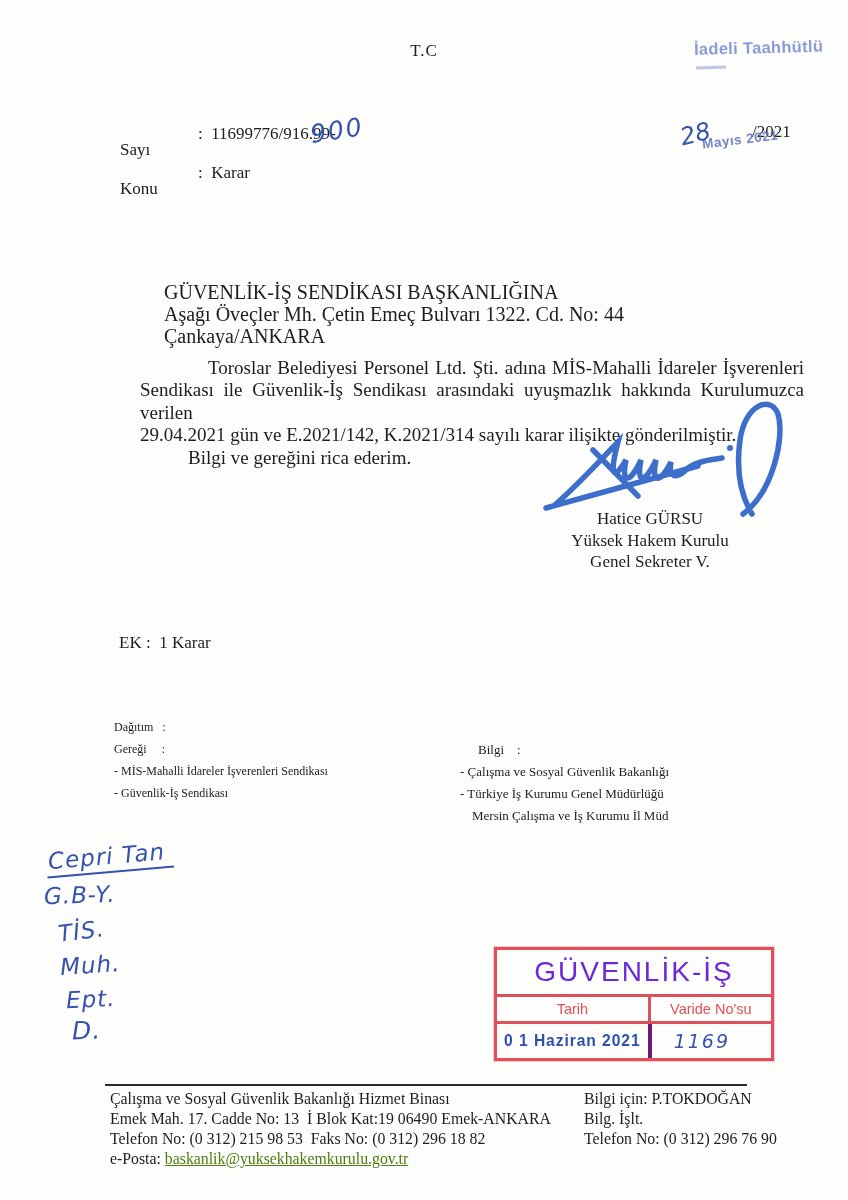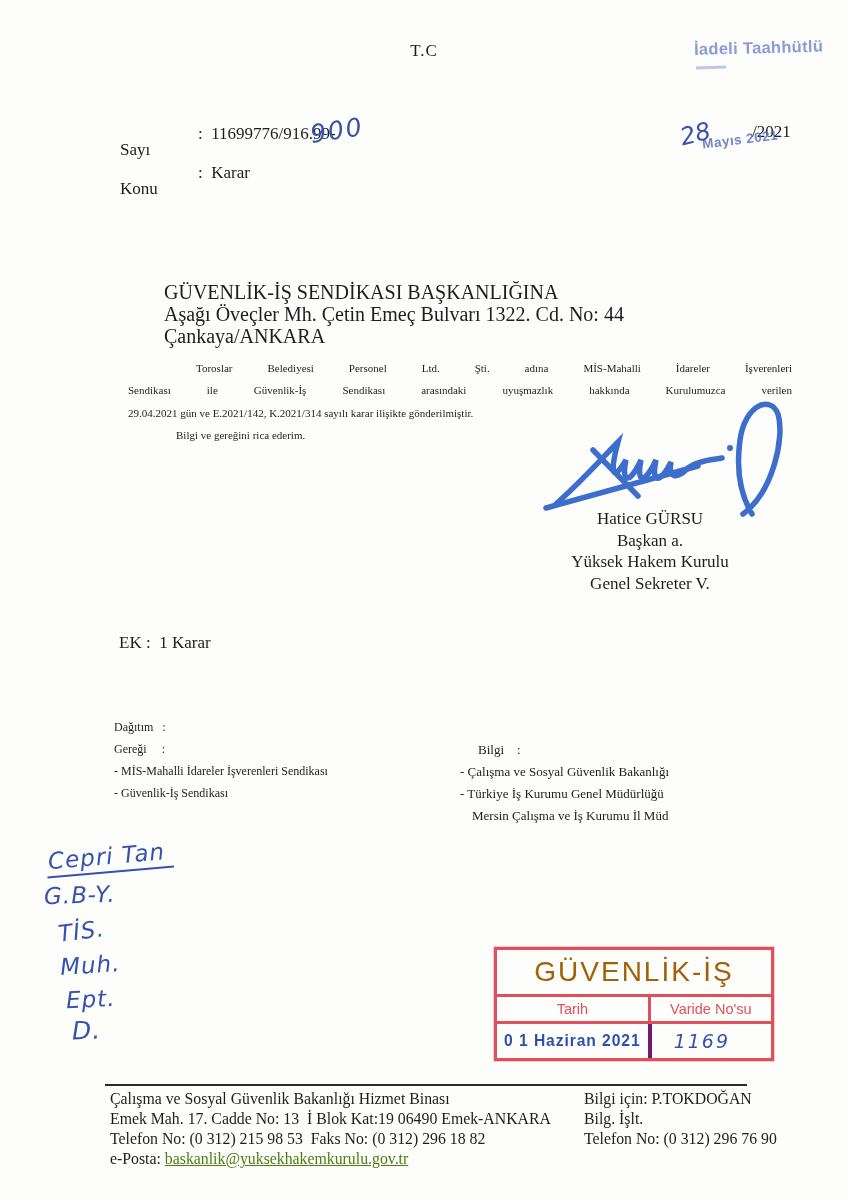--- a/index.html
+++ b/index.html
@@ -37,21 +37,21 @@
     font-family:"Liberation Sans",sans-serif;font-weight:bold;font-size:13.5px;
     transform:rotate(-7deg);letter-spacing:.5px;}
   .date-hand{left:680px;top:120px;font-family:"DejaVu Sans",sans-serif;
     font-style:italic;font-size:24px;color:#3552ad;transform:rotate(-14deg);}
 
   
   .recipient{left:164px;top:242px;width:520px;
     font-size:20px;line-height:22px;margin-top:39px;}
 
   
-  .body-par{left:128px;top:357px;width:664px;font-size:11px;line-height:22.4px;}
+  .body-par{left:140px;top:357px;width:664px;font-size:19px;line-height:22.4px;}
   .jline{text-align:justify;text-align-last:justify;}
   .body-par .l1{text-indent:68px;}
   .body-par .l4{text-indent:48px;}
 
   
   .sig-svg{left:538px;top:392px;}
   .sig-block{left:520px;top:508px;width:260px;text-align:center;
     font-size:17px;line-height:21.5px;}
 
   
@@ -72,21 +72,21 @@
   .n3{left:58px;top:918px;font-size:23px;transform:rotate(-7deg);}
   .n4{left:60px;top:952px;font-size:23px;transform:rotate(-4deg);}
   .n5{left:66px;top:986px;font-size:23px;transform:rotate(-3deg);}
   .n6{left:72px;top:1016px;font-size:25px;transform:rotate(-2deg);}
 
   
   .rstamp{left:494px;top:947px;width:274px;height:108px;
     border:3px solid #e0505a;box-shadow:0 0 0 1px rgba(224,80,90,.28);
     display:flex;flex-direction:column;background:rgba(255,255,255,.2);}
   .rs-title{flex:0 0 44px;display:flex;align-items:center;justify-content:center;
-    color:#a16207;font-family:"Liberation Sans",sans-serif;font-size:28px;
+    color:#6d28d9;font-family:"Liberation Sans",sans-serif;font-size:28px;
     letter-spacing:2px;transform:scaleY(1.02);}
   .rs-heads{flex:0 0 24px;display:flex;border-top:3px solid #e0505a;}
   .rs-heads .c1{flex:0 0 55%;}
   .rs-heads .c2{flex:1;border-left:3px solid #e0505a;}
   .rs-heads div{display:flex;align-items:center;justify-content:center;
     color:#e25059;font-family:"Liberation Sans",sans-serif;font-size:14.5px;}
   .rs-vals{flex:1;display:flex;border-top:3px solid #e0505a;}
   .rs-vals .c1{flex:0 0 55%;display:flex;align-items:center;justify-content:center;
     color:#2d4fae;font-family:"Liberation Sans",sans-serif;font-weight:bold;
     font-size:17px;transform:scaleX(.92);letter-spacing:1px;}
@@ -147,21 +147,20 @@
       <path d="M205,122 C235,100 247,45 240,22 C233,3 207,12 202,48 C198,78 203,104 214,122"></path>
       <path d="M18,112 C45,88 68,62 80,50 C72,80 74,92 88,68 C83,92 92,92 103,68 C98,92 107,92 118,68 C113,92 122,92 133,70 C130,86 139,88 150,76 C158,70 170,68 184,66"></path>
       <path d="M8,116 L160,74"></path>
       <path d="M55,58 L100,104"></path>
       <circle cx="192" cy="56" r="3" fill="#2e62c8" stroke="none"></circle>
     </g>
   </svg>
 
   <div class="abs sig-block">
     <div>Hatice GÜRSU</div>
-    <div>Başkan a.</div>
     <div>Yüksek Hakem Kurulu</div>
     <div>Genel Sekreter V.</div>
   </div>
 
   <div class="abs ek">
     <span>EK</span><span class="pre"> :  1 Karar</span>
   </div>
 
   <div class="abs dagitim">
     <div class="pre">Dağıtım   :</div>

